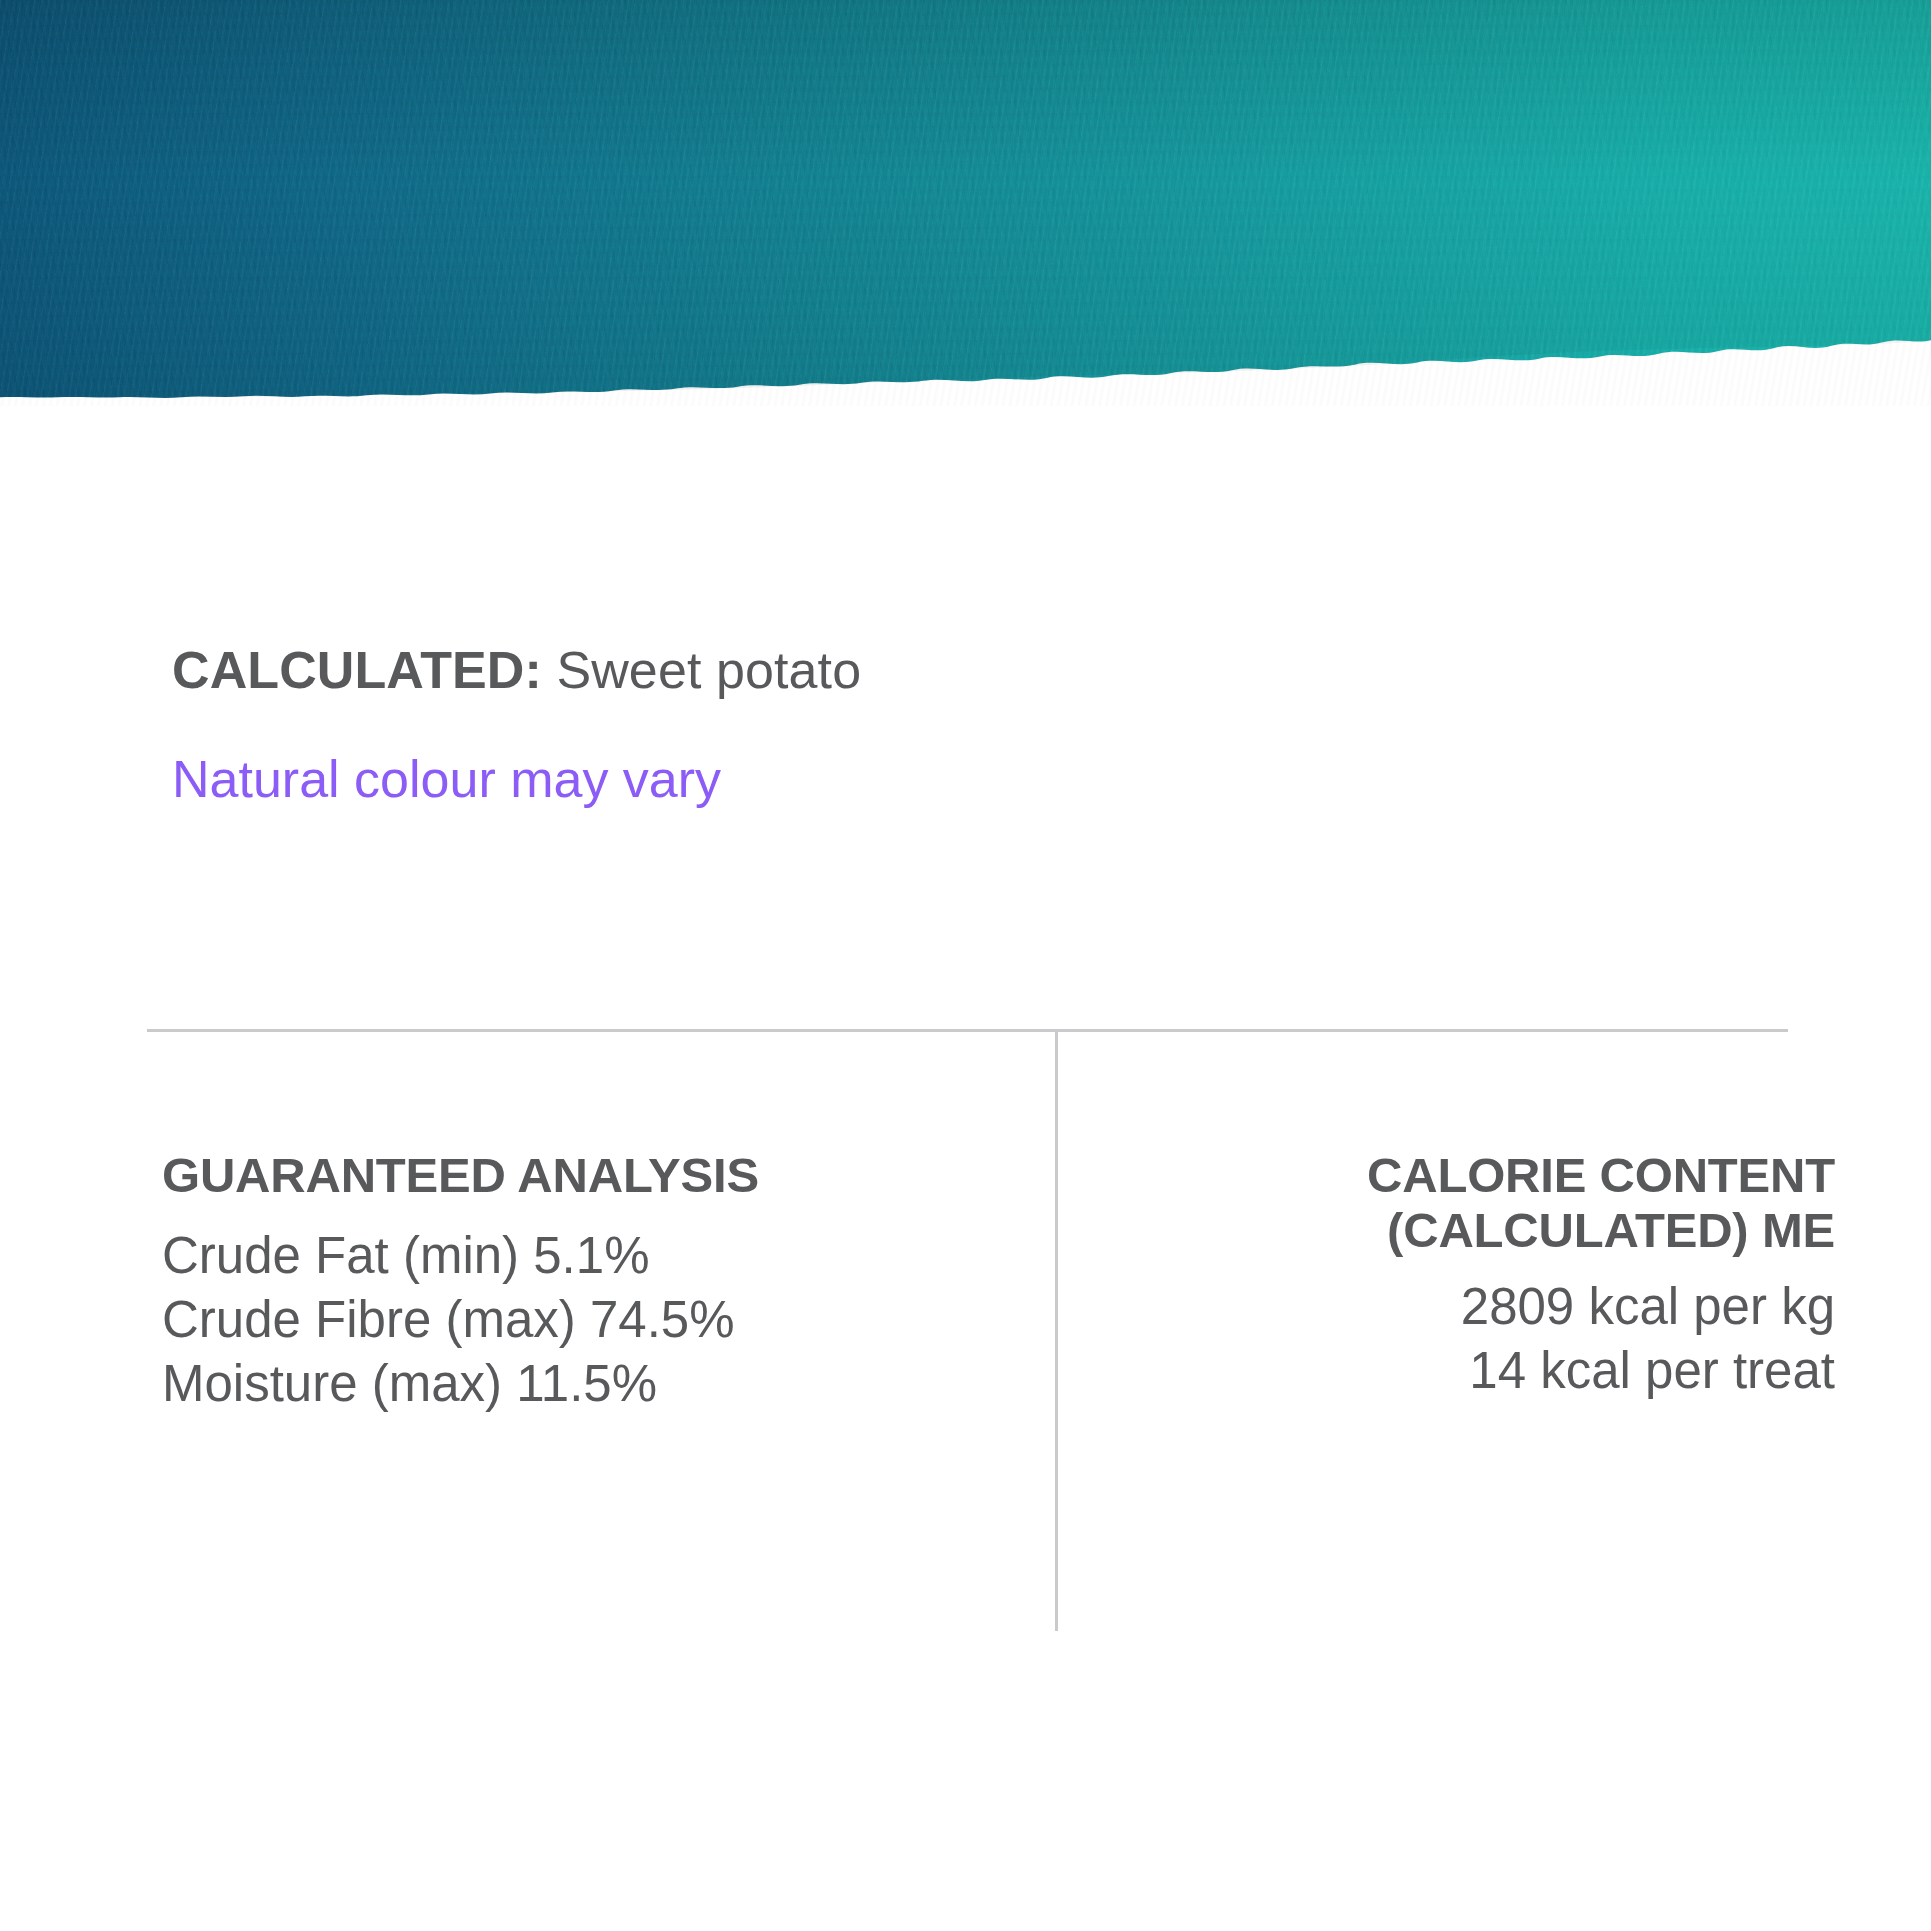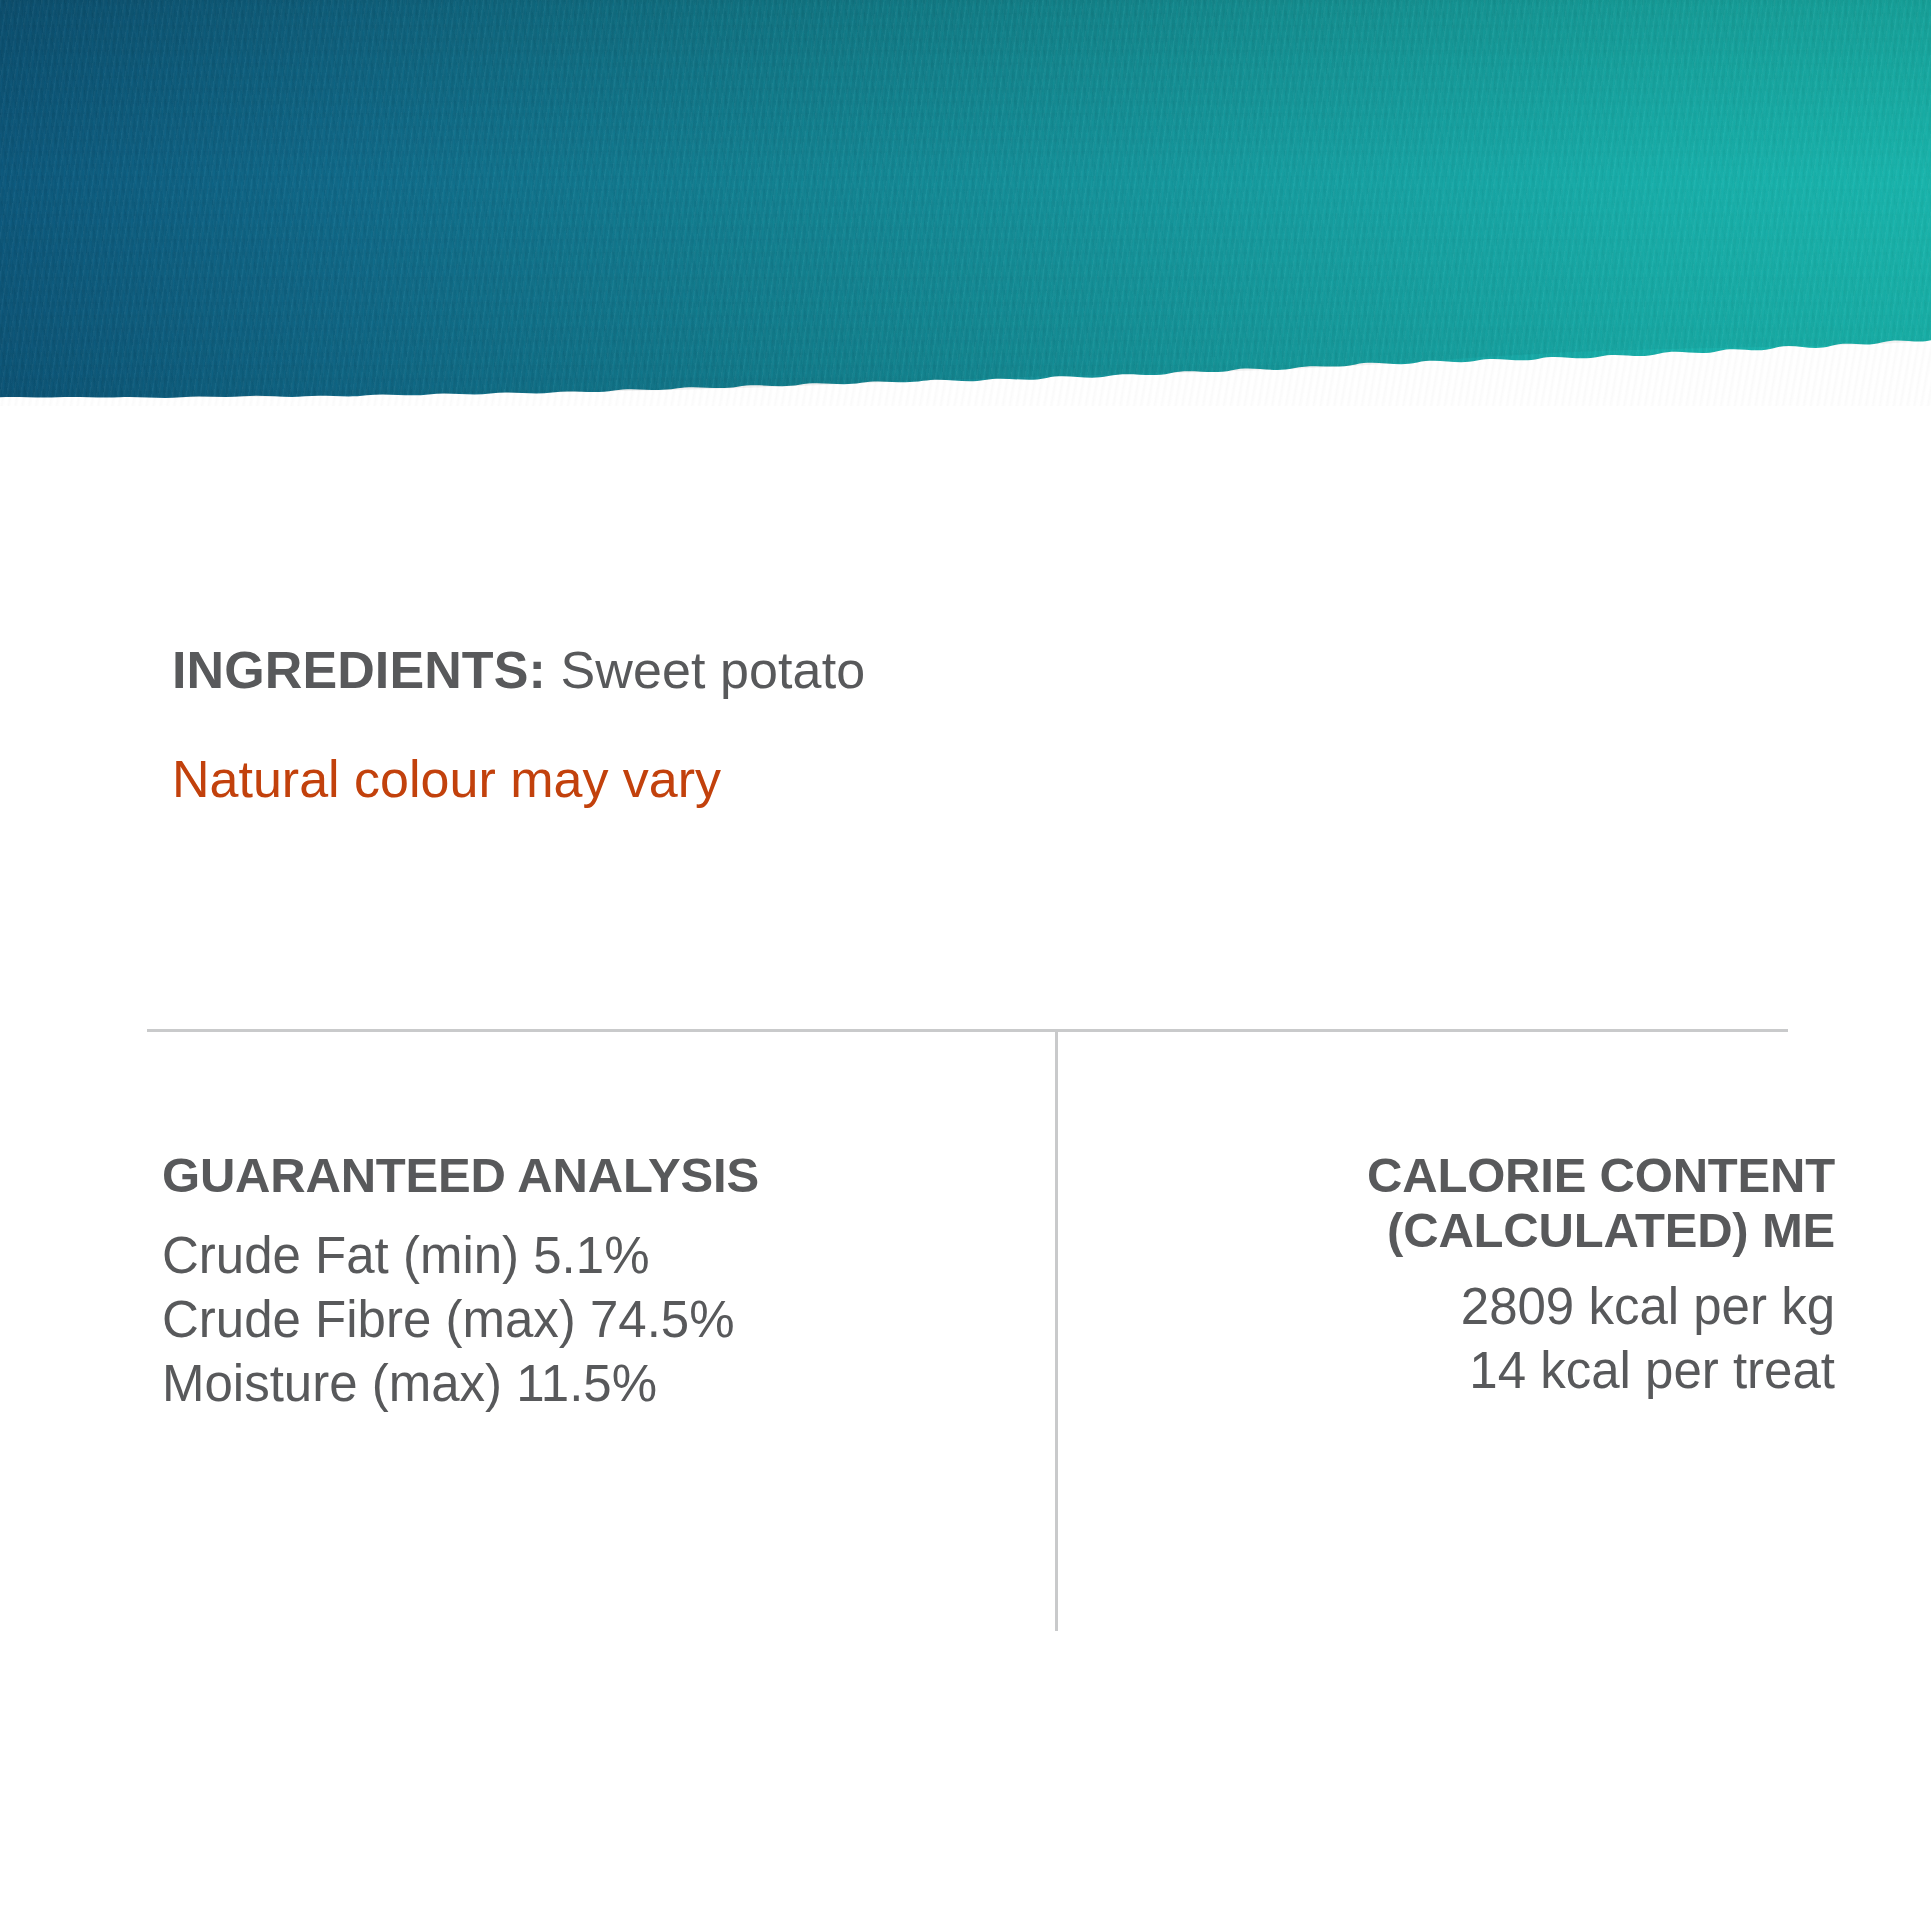--- a/index.html
+++ b/index.html
@@ -82,21 +82,21 @@
     font-weight: bold;
   }
   .ingredients-value {
     font-weight: normal;
     margin-top: 47px;
   }
   .note-line {
     margin-top: 54px;
     font-size: 52px;
     line-height: 1.05;
-    color: #c2410c;
+    color: #8b5cf6;
     font-weight: normal;
     white-space: nowrap;
   }
 
   
   .rule-horizontal {
     position: absolute;
     top: 623px;
     left: 147px;
     width: 1641px;
@@ -211,21 +211,21 @@
              C200,412 100,410 0,411 Z" fill="url(#shadegrad)"></path>
   </svg>
   <div class="banner-texture"></div>
   <div class="banner-texture2"></div>
 </div>
 
 <div class="content">
 
   <div class="ingredients-block">
     <div class="ingredients-line">
-      <span class="ingredients-label">INGREDIENTS:</span><span> </span><span class="ingredients-value">Sweet potato</span>
+      <span class="ingredients-label">CALCULATED:</span><span> </span><span class="ingredients-value">Sweet potato</span>
     </div>
     <div class="note-line">Natural colour may vary</div>
   </div>
 
   <div class="rule-horizontal"></div>
   <div class="rule-vertical"></div>
 
   <div class="panels">
 
     <div class="panel panel-left">

